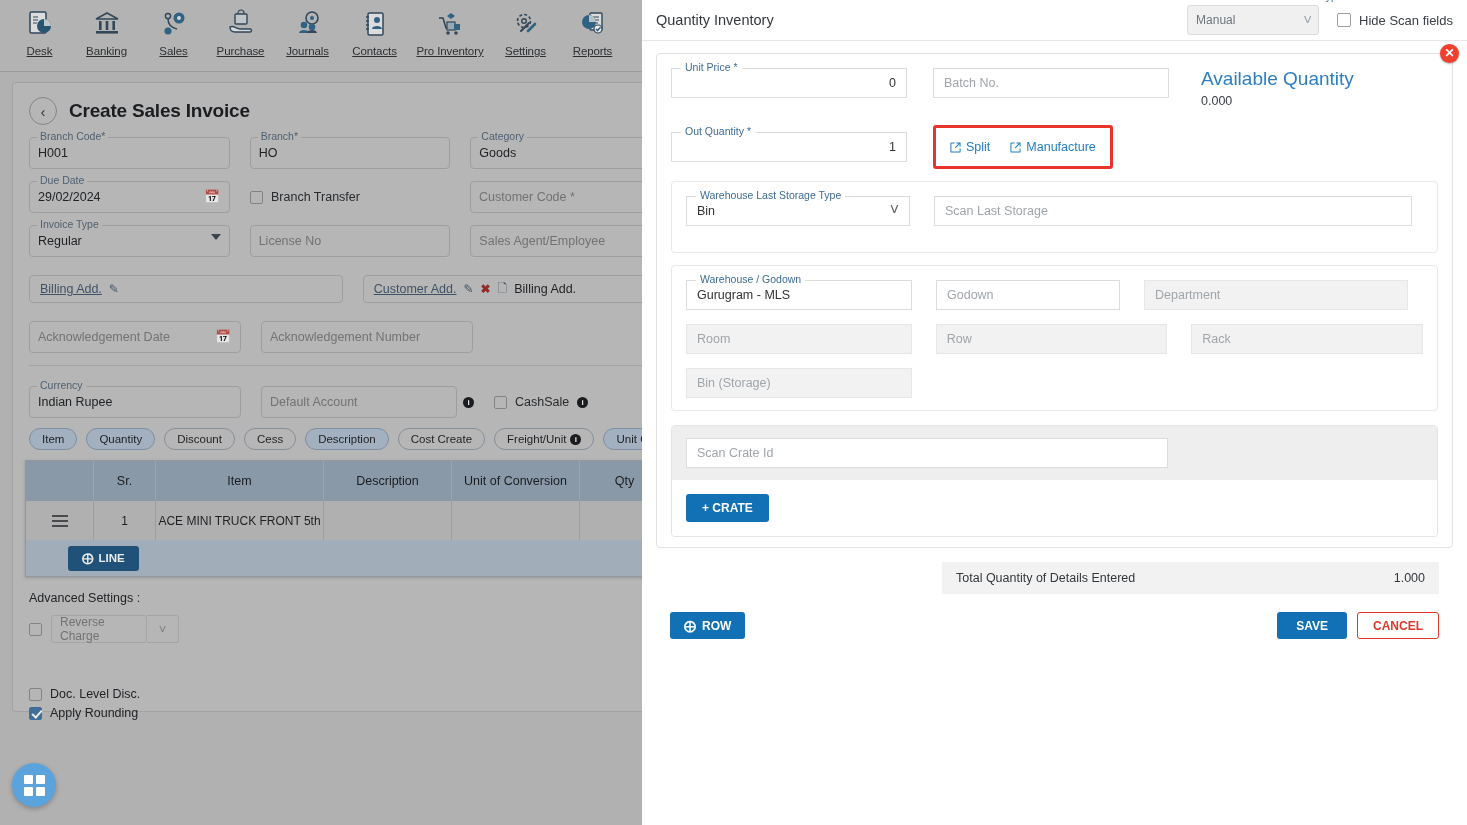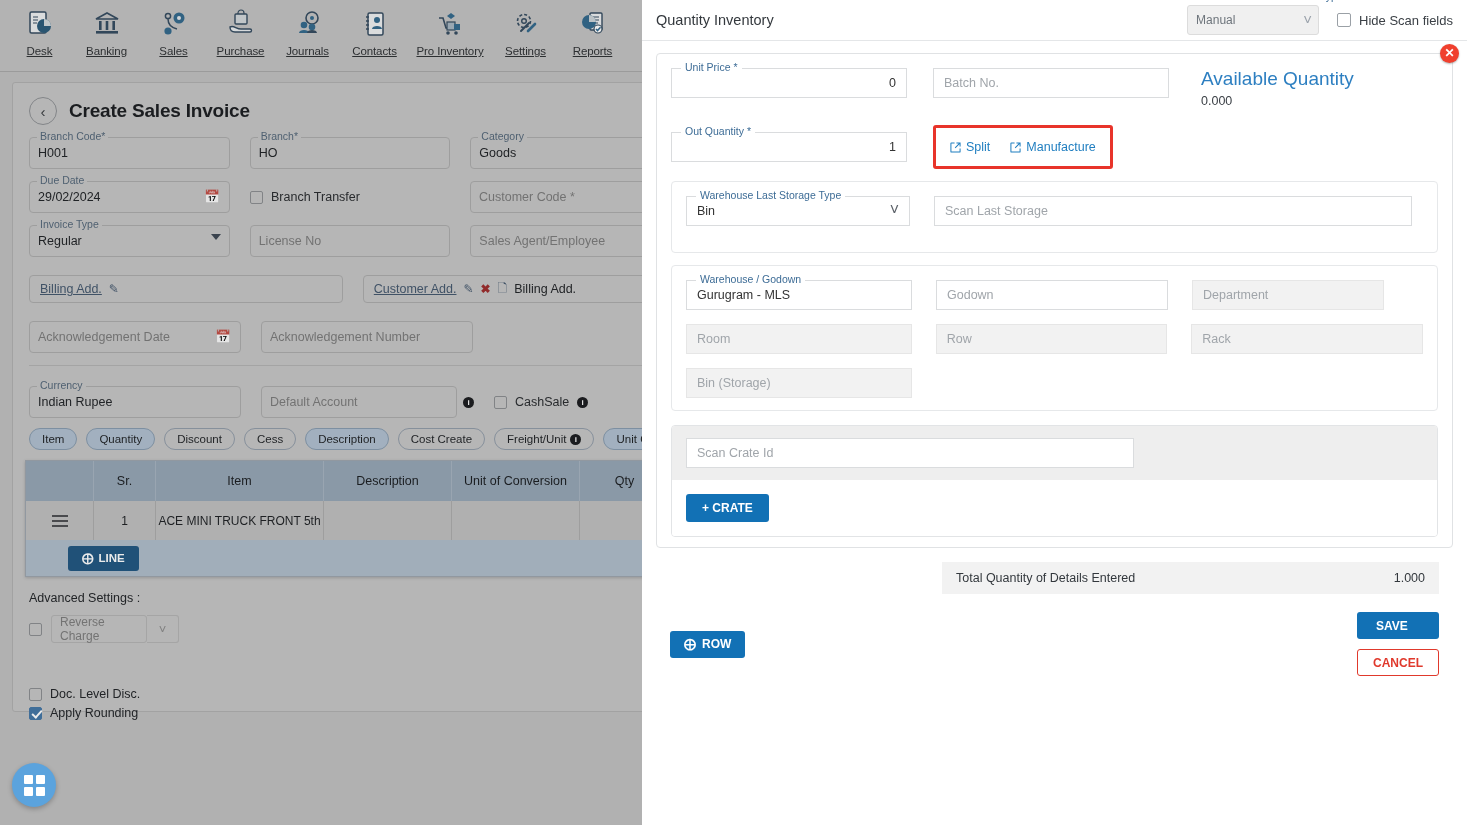--- a/index.html
+++ b/index.html
@@ -186,21 +186,21 @@
      height: 28px; padding: 0 16px; }
 
   .tot-row { margin-top: 14px; display:flex; }
   .tot-box { margin-left: 286px; background:#f2f2f2; height: 32px; flex:1;
      display:flex; align-items:center; justify-content:space-between; padding: 0 14px;
      font-size: 12.5px; color:#33383d; margin-right: 14px;}
 
   .act-row { margin-top: 18px; display:flex; align-items:center; padding: 0 14px; }
   .btn-row { background:#1271b5; color:#fff; font-size:12px; font-weight:bold; border-radius:3px;
      height: 27px; display:flex; align-items:center; gap:6px; padding: 0 14px; }
-  .act-right { margin-left:auto; display:flex; gap: 10px; flex-direction: column; }
+  .act-right { margin-left:auto; display:flex; gap: 10px; }
   .btn-save { background:#1271b5; color:#fff; font-size:12px; font-weight:bold; border-radius:3px;
      height: 27px; display:flex; align-items:center; padding: 0 19px; }
   .btn-cancel { background:#fff; color:#e0392c; border:1px solid #e0392c; font-size:12px; font-weight:bold;
      border-radius:3px; height: 27px; display:flex; align-items:center; padding: 0 15px; }
 </style>
 </head>
 <body>
 
 <div id="root">
 
@@ -594,24 +594,24 @@
             </div>
           </div>
         </div>
 
         <div class="sub-panel">
           <div class="sub-row">
             <div class="minput" style="width:226px">
               <span class="mlabel">Warehouse / Godown</span>
               <span>Gurugram - MLS</span>
             </div>
-            <div class="minput" style="width:232px">
+            <div class="minput" style="width:184px">
               <span class="mph">Godown</span>
             </div>
-            <div class="minput gray" style="width:192px">
+            <div class="minput gray" style="width:264px">
               <span class="mph">Department</span>
             </div>
           </div>
           <div class="sub-row">
             <div class="minput gray" style="width:226px">
               <span class="mph">Room</span>
             </div>
             <div class="minput gray" style="width:232px">
               <span class="mph">Row</span>
             </div>
@@ -621,21 +621,21 @@
           </div>
           <div class="sub-row" style="margin-bottom:0">
             <div class="minput gray" style="width:226px">
               <span class="mph">Bin (Storage)</span>
             </div>
           </div>
         </div>
 
         <div class="crate-panel">
           <div class="crate-top">
-            <div class="minput" style="width:448px">
+            <div class="minput" style="width:482px">
               <span class="mph">Scan Crate Id</span>
             </div>
           </div>
           <div class="crate-bot">
             <div class="btn-crate">+ CRATE</div>
           </div>
         </div>
 
       </div>
 

